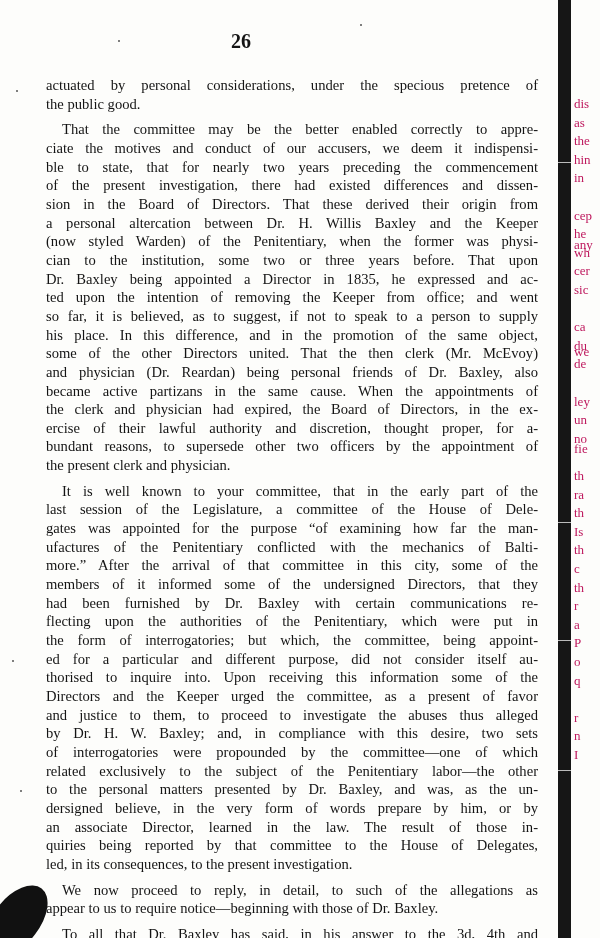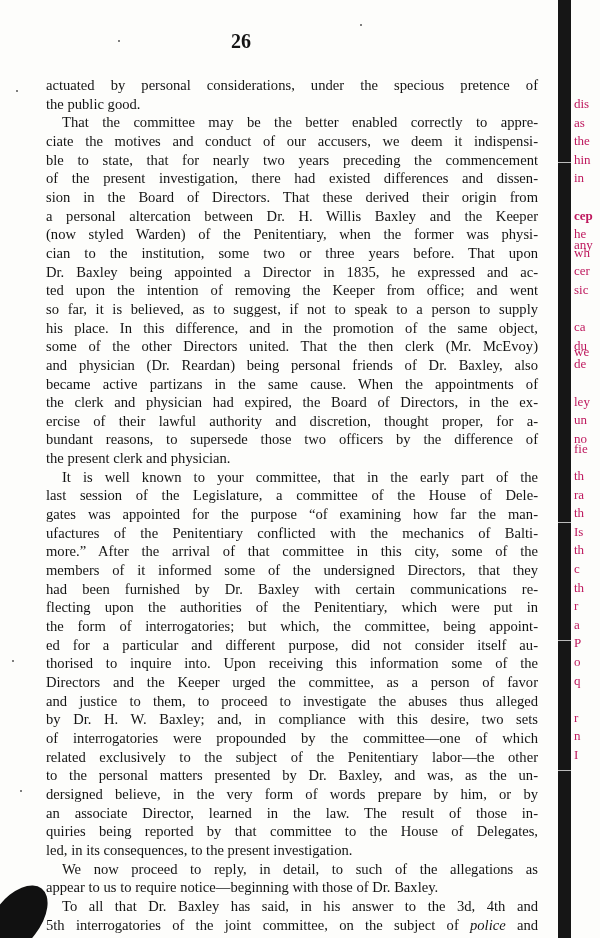--- a/index.html
+++ b/index.html
@@ -19,21 +19,21 @@
       font-family: "Liberation Serif", serif;
     }
     .body-text {
       position: absolute; left: 46px; top: 76px; width: 492px;
       font-family: "Liberation Serif", serif;
       font-size: 14.6px; line-height: 18.65px;
       text-align: justify;
     }
     .line { display: block; white-space: nowrap; text-align-last: justify; text-align: justify; }
     .line.last { text-align-last: left; }
-    .line.indent { padding-left: 16px; }
+    .line.indent { padding-left: 16px; margin-top: 7px; }
     .line em { font-style: italic; }
     .gutter {
       position: absolute; left: 558px; top: 0; width: 13px; height: 938px;
       background: #161616;
     }
     .gutter-rule { position: absolute; left: 0; width: 13px; height: 1px; background: #bbb; }
     .adjacent {
       position: absolute; left: 571px; top: 0; width: 29px; height: 938px;
       background: #fdfdfb; overflow: hidden;
     }
@@ -66,34 +66,34 @@
       <span class="line">cian to the institution, some two or three years before. That upon</span>
       <span class="line">Dr. Baxley being appointed a Director in 1835, he expressed and ac-</span>
       <span class="line">ted upon the intention of removing the Keeper from office; and went</span>
       <span class="line">so far, it is believed, as to suggest, if not to speak to a person to supply</span>
       <span class="line">his place. In this difference, and in the promotion of the same object,</span>
       <span class="line">some of the other Directors united. That the then clerk (Mr. McEvoy)</span>
       <span class="line">and physician (Dr. Reardan) being personal friends of Dr. Baxley, also</span>
       <span class="line">became active partizans in the same cause. When the appointments of</span>
       <span class="line">the clerk and physician had expired, the Board of Directors, in the ex-</span>
       <span class="line">ercise of their lawful authority and discretion, thought proper, for a-</span>
-      <span class="line">bundant reasons, to supersede those two officers by the difference of</span>
+      <span class="line">bundant reasons, to supersede other two officers by the appointment of</span>
       <span class="line last">the present clerk and physician.</span>
       <span class="line indent">It is well known to your committee, that in the early part of the</span>
       <span class="line">last session of the Legislature, a committee of the House of Dele-</span>
       <span class="line">gates was appointed for the purpose “of examining how far the man-</span>
       <span class="line">ufactures of the Penitentiary conflicted with the mechanics of Balti-</span>
       <span class="line">more.” After the arrival of that committee in this city, some of the</span>
       <span class="line">members of it informed some of the undersigned Directors, that they</span>
       <span class="line">had been furnished by Dr. Baxley with certain communications re-</span>
       <span class="line">flecting upon the authorities of the Penitentiary, which were put in</span>
       <span class="line">the form of interrogatories; but which, the committee, being appoint-</span>
       <span class="line">ed for a particular and different purpose, did not consider itself au-</span>
       <span class="line">thorised to inquire into. Upon receiving this information some of the</span>
-      <span class="line">Directors and the Keeper urged the committee, as a person of favor</span>
+      <span class="line">Directors and the Keeper urged the committee, as a present of favor</span>
       <span class="line">and justice to them, to proceed to investigate the abuses thus alleged</span>
       <span class="line">by Dr. H. W. Baxley; and, in compliance with this desire, two sets</span>
       <span class="line">of interrogatories were propounded by the committee—one of which</span>
       <span class="line">related exclusively to the subject of the Penitentiary labor—the other</span>
       <span class="line">to the personal matters presented by Dr. Baxley, and was, as the un-</span>
       <span class="line">dersigned believe, in the very form of words prepare by him, or by</span>
       <span class="line">an associate Director, learned in the law. The result of those in-</span>
       <span class="line">quiries being reported by that committee to the House of Delegates,</span>
       <span class="line last">led, in its consequences, to the present investigation.</span>
       <span class="line indent">We now proceed to reply, in detail, to such of the allegations as</span>
@@ -116,21 +116,21 @@
   <div class="gutter-rule" style="top:770px"></div>
 </div>
 
 <div class="adjacent" id="adjacent">
     <div class="adj-line" style="top: 96px;">dis</div>
     <div class="adj-line" style="top: 114.6px;">as</div>
     <div class="adj-line" style="top: 133.2px;">the</div>
     <div class="adj-line" style="top: 151.8px;">hin</div>
     <div class="adj-line" style="top: 170.4px;">in</div>
     <div class="adj-line" style="top: 189px; margin-top: 48px;">any</div>
-    <div class="adj-line" style="top: 207.6px; font-weight: bold;">cep</div>
+    <div class="adj-line" style="top: 207.6px;">cep</div>
     <div class="adj-line" style="top: 226.2px;">he</div>
     <div class="adj-line" style="top: 244.8px;">wh</div>
     <div class="adj-line" style="top: 263.4px;">cer</div>
     <div class="adj-line" style="top: 282px; text-align: center;">sic</div>
     <div class="adj-line" style="top: 300.6px; margin-top: 43px;">we</div>
     <div class="adj-line" style="top: 319.2px;">ca</div>
     <div class="adj-line" style="top: 337.8px;">du</div>
     <div class="adj-line" style="top: 356.4px;">de</div>
     <div class="adj-line" style="top: 393.6px;">ley</div>
     <div class="adj-line" style="top: 412.2px;">un</div>

